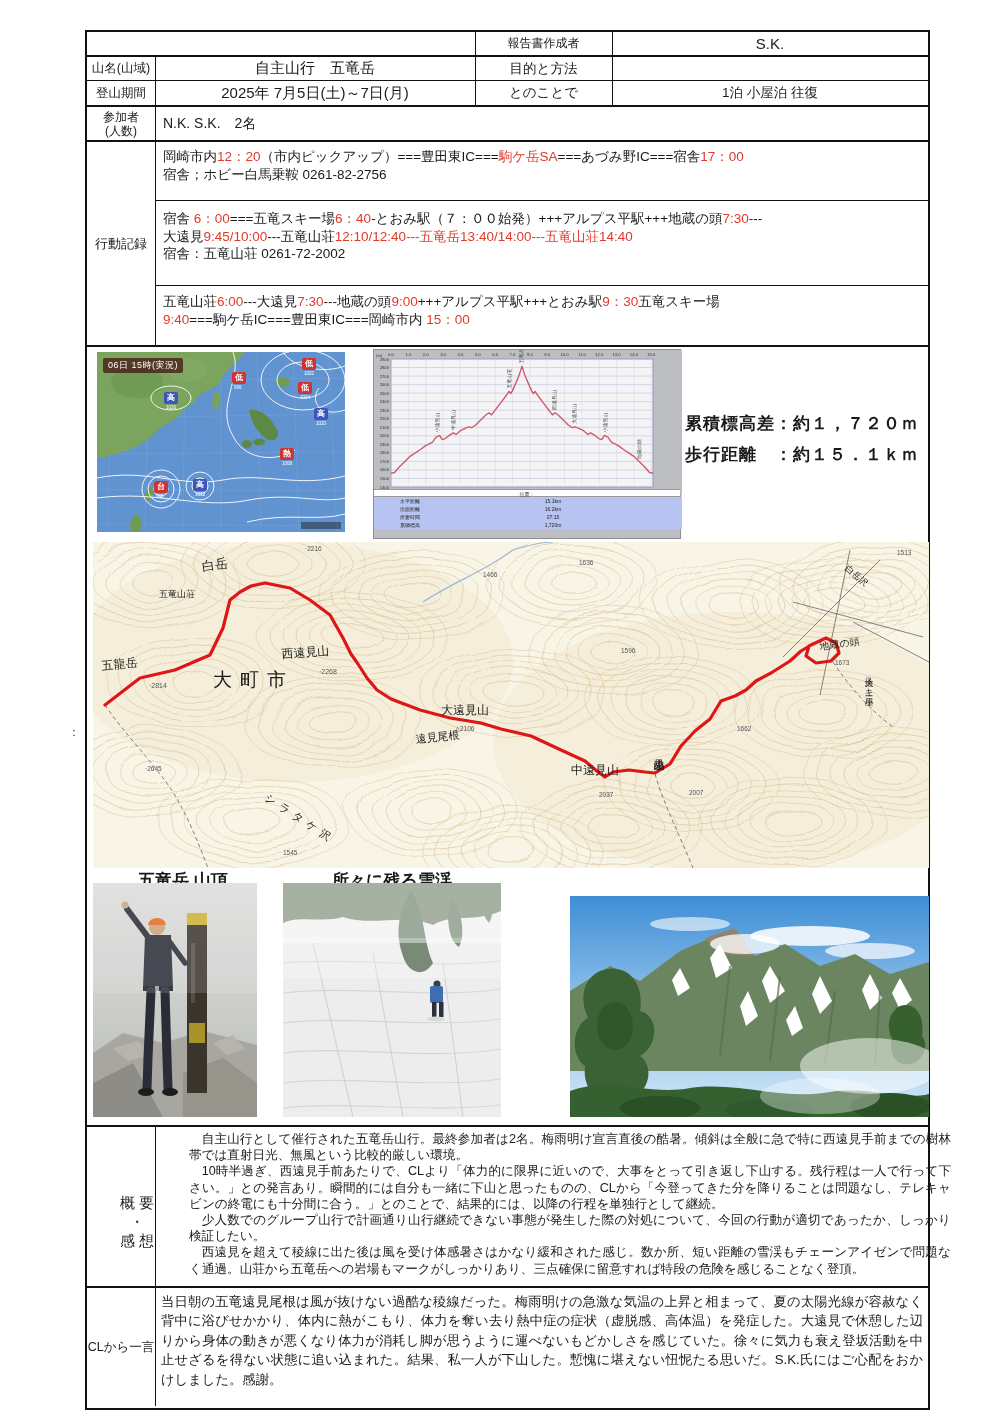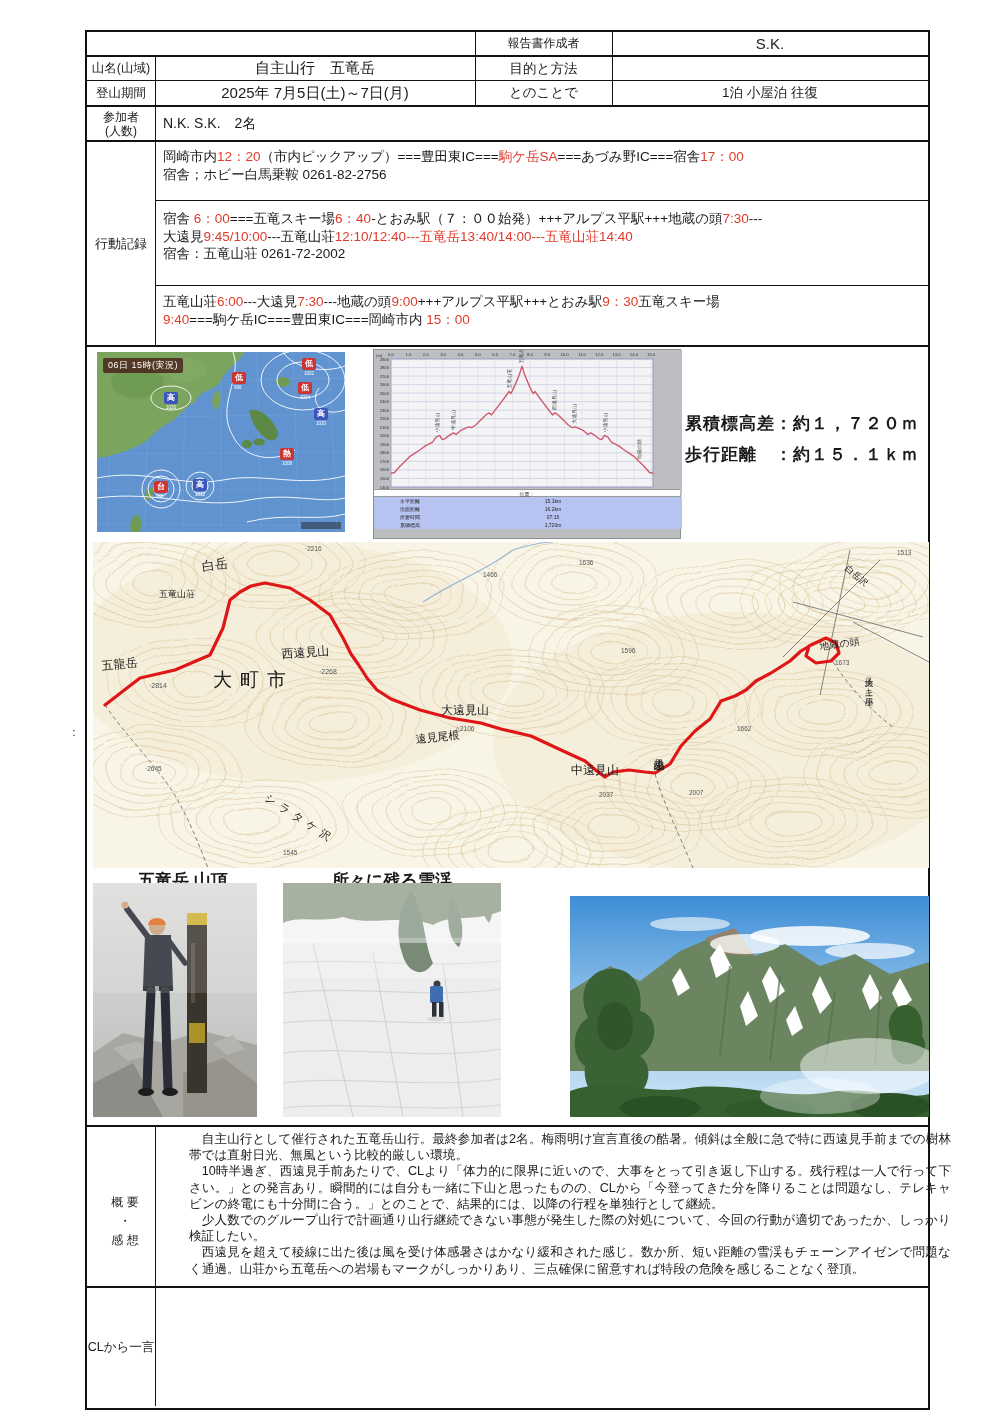--- a/index.html
+++ b/index.html
@@ -559,26 +559,27 @@
         <ellipse cx="90" cy="212" rx="40" ry="12" fill="#2a5026"></ellipse>
         <ellipse cx="200" cy="214" rx="45" ry="11" fill="#2f5a2c"></ellipse>
         <ellipse cx="320" cy="210" rx="40" ry="13" fill="#2a5026"></ellipse>
         <path d="M330,110 C345,105 355,120 352,140 C360,150 352,168 338,168 C325,170 318,155 322,142 C315,130 320,115 330,110 Z" fill="#37602f"></path>
         <ellipse cx="300" cy="170" rx="70" ry="28" fill="#ffffff" opacity="0.5"></ellipse>
         <ellipse cx="250" cy="200" rx="60" ry="18" fill="#ffffff" opacity="0.35"></ellipse>
       </svg>
     </div>
 
 
-    <div class="abs cell" style="left:4px;top:1095px;width:68px;height:189px;font-size:12px;line-height:19px;">
+    <div class="abs cell" style="left:16px;top:1095px;width:68px;height:189px;font-size:15px;line-height:19px;">
         <div>概 要<br>・<br>感 想</div>
       </div>
     <div class="abs" style="left:74px;top:1099px;width:762px;margin-left:28px;">
       <div class="para">　自主山行として催行された五竜岳山行。最終参加者は2名。梅雨明け宣言直後の酷暑。傾斜は全般に急で特に西遠見手前までの樹林帯では直射日光、無風という比較的厳しい環境。</div>
       <div class="para">　10時半過ぎ、西遠見手前あたりで、CLより「体力的に限界に近いので、大事をとって引き返し下山する。残行程は一人で行って下さい。」との発言あり。瞬間的には自分も一緒に下山と思ったものの、CLから「今登ってきた分を降りることは問題なし、テレキャビンの終電にも十分間に合う。」とのことで、結果的には、以降の行程を単独行として継続。</div>
       <div class="para">　少人数でのグループ山行で計画通り山行継続できない事態が発生した際の対処について、今回の行動が適切であったか、しっかり検証したい。</div>
       <div class="para">　西遠見を超えて稜線に出た後は風を受け体感暑さはかなり緩和された感じ。数か所、短い距離の雪渓もチェーンアイゼンで問題なく通過。山荘から五竜岳への岩場もマークがしっかりあり、三点確保に留意すれば特段の危険を感じることなく登頂。</div>
     </div>
 
     <div class="abs cell" style="left:0;top:1256px;width:68px;height:118px;font-size:12.5px;">CLから一言</div>
+    <div class="abs" style="left:74px;top:1260px;width:762px;font-size:13.3px;line-height:19.4px;text-align:justify;">当日朝の五竜遠見尾根は風が抜けない過酷な稜線だった。梅雨明けの急激な気温の上昇と相まって、夏の太陽光線が容赦なく背中に浴びせかかり、体内に熱がこもり、体力を奪い去り熱中症の症状（虚脱感、高体温）を発症した。大遠見で休憩した辺りから身体の動きが悪くなり体力が消耗し脚が思うように運べないもどかしさを感じていた。徐々に気力も衰え登坂活動を中止せざるを得ない状態に追い込まれた。結果、私一人が下山した。慙愧に堪えない忸怩たる思いだ。S.K.氏にはご心配をおかけしました。感謝。</div>
 
   </div>
 </div>
 
 </body></html>

